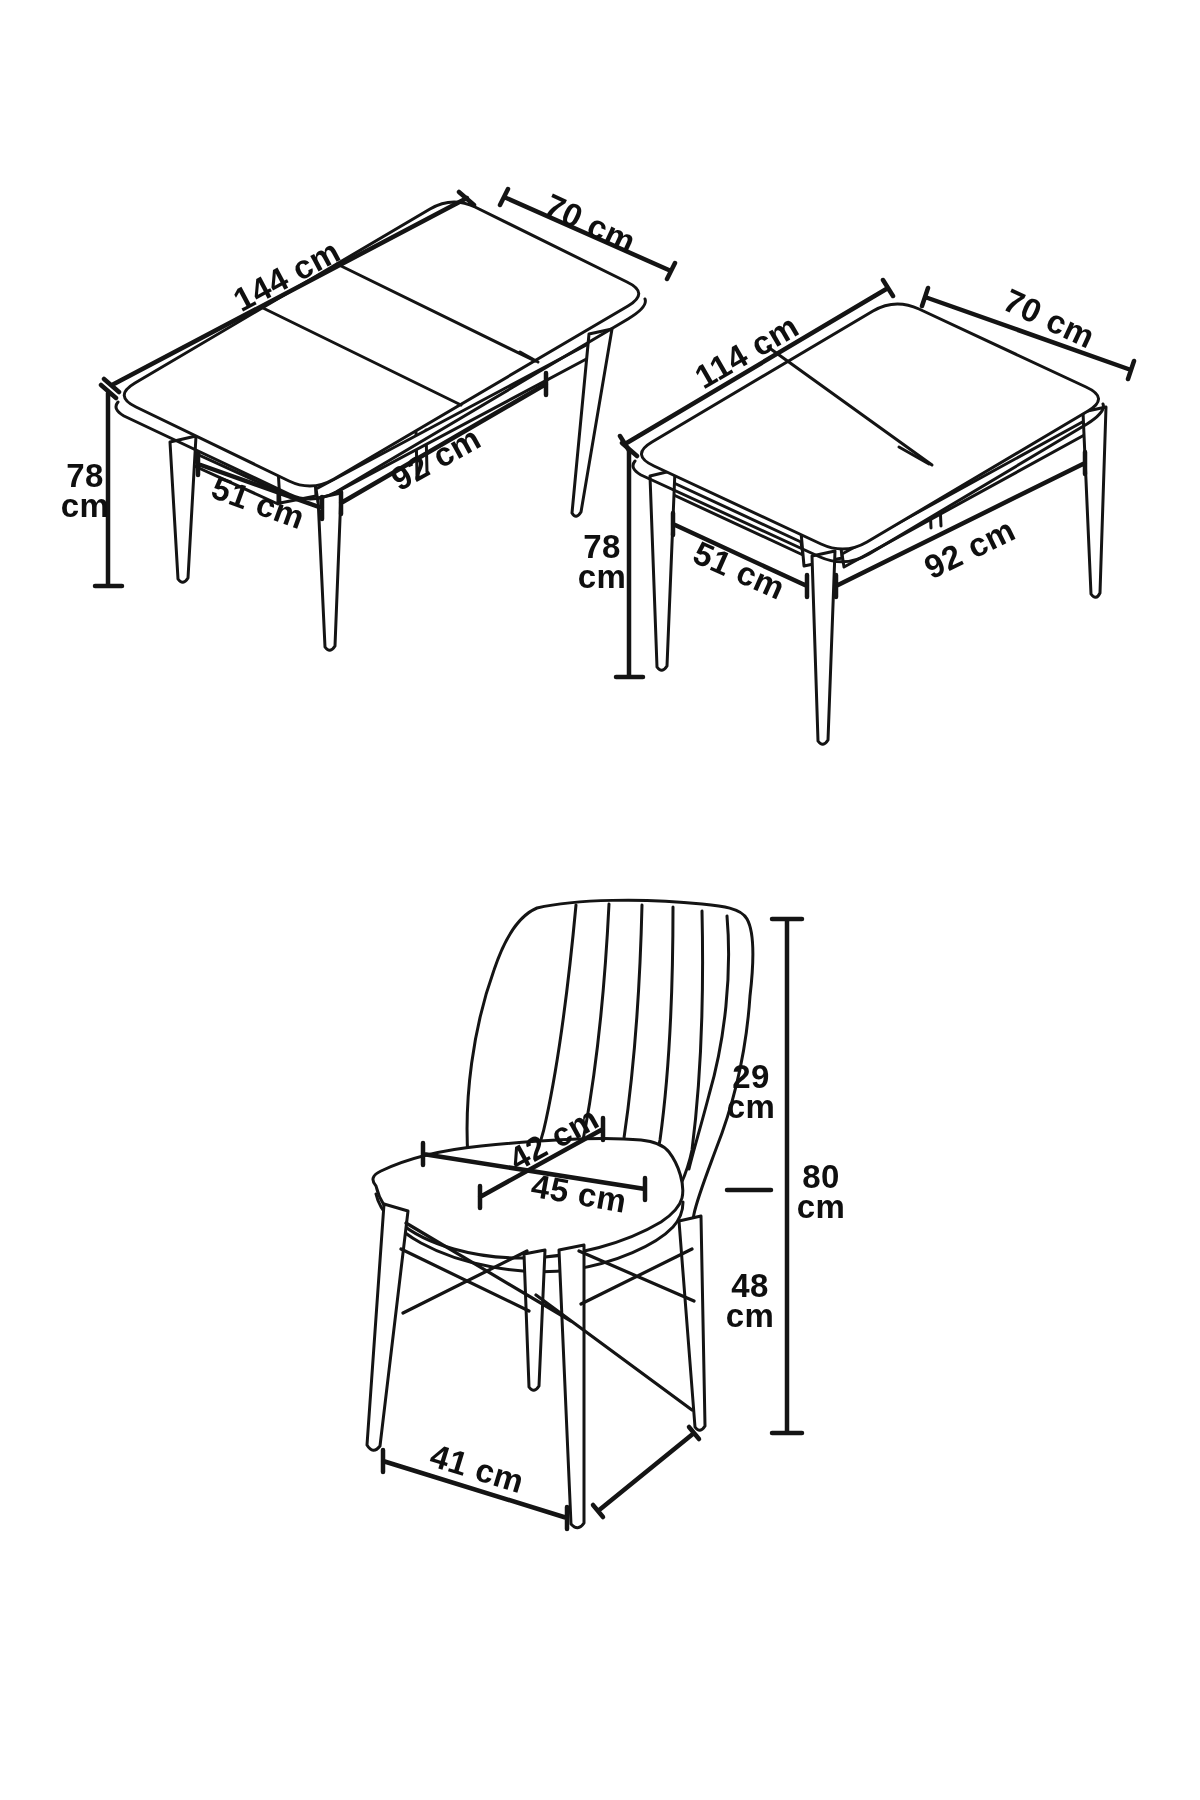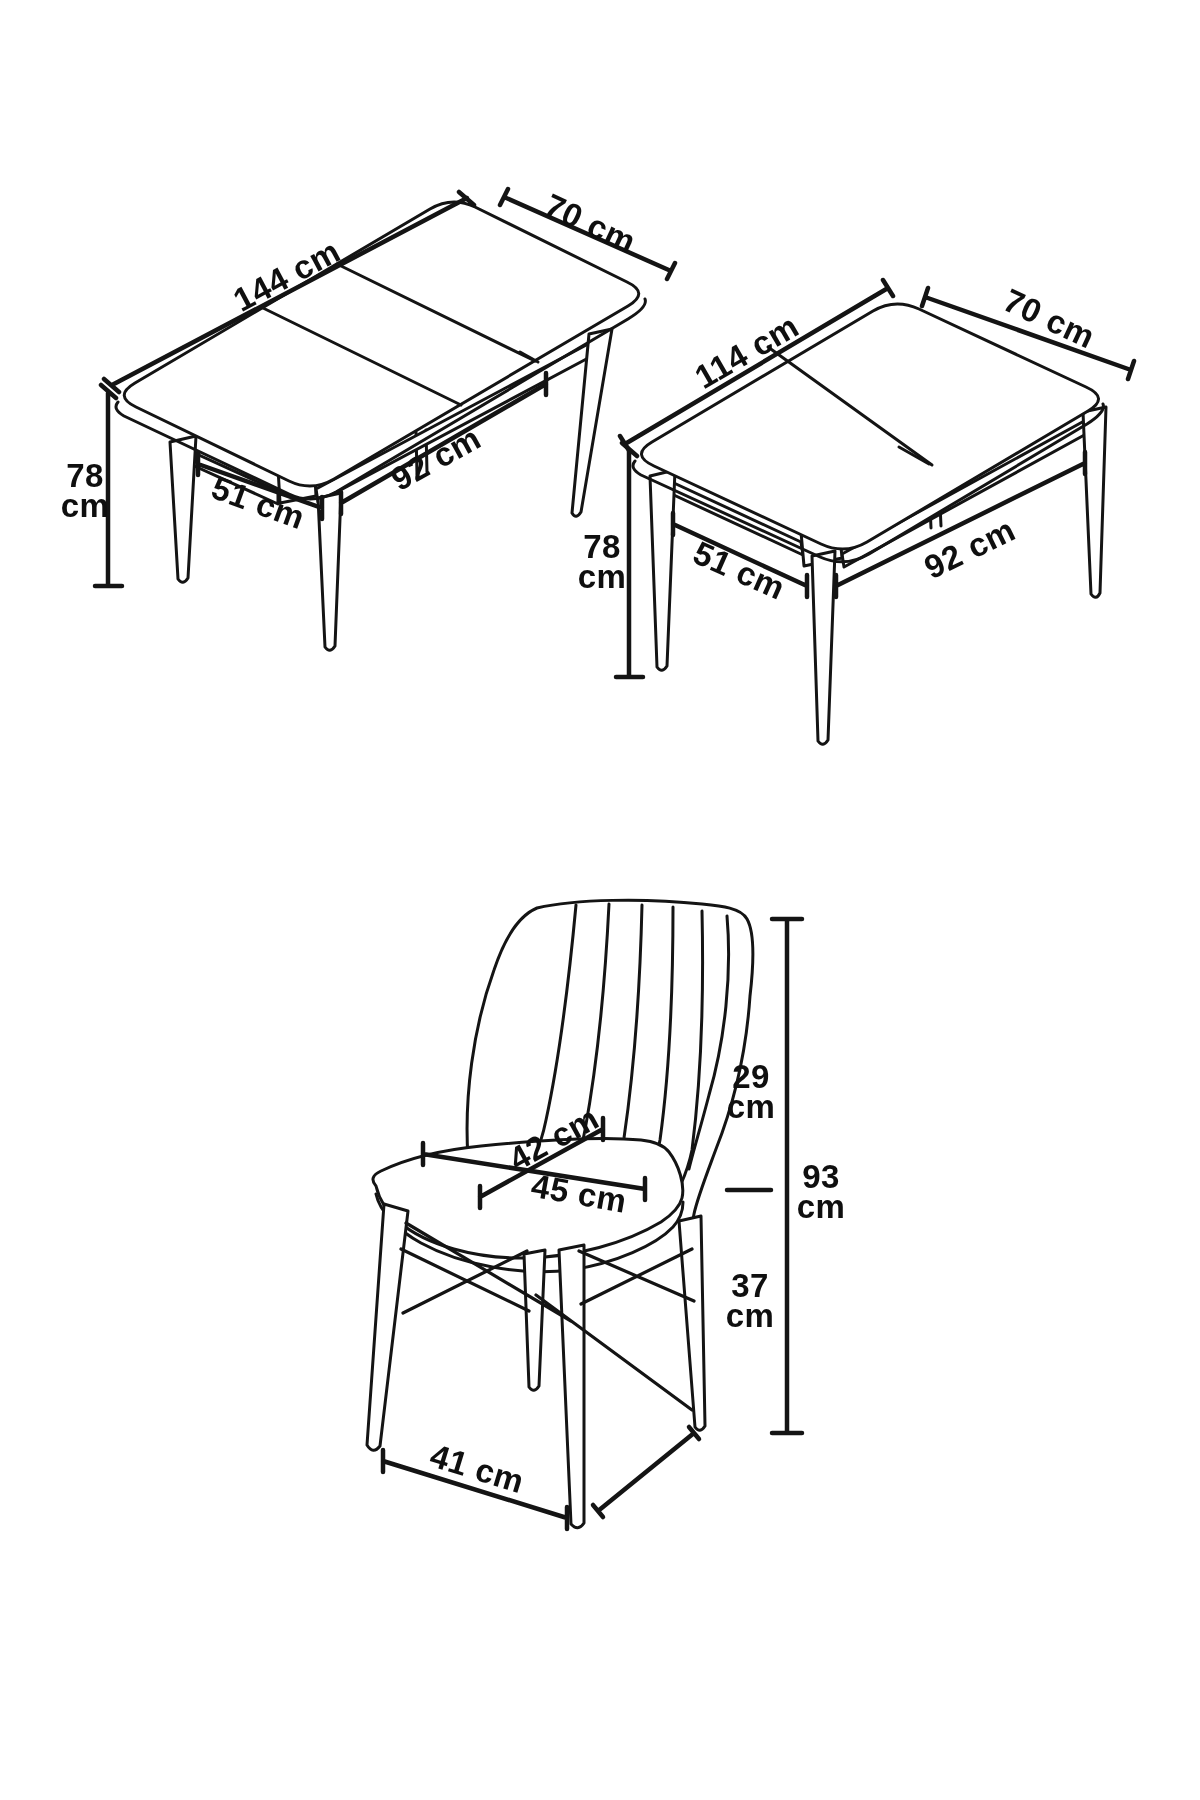--- a/index.html
+++ b/index.html
@@ -127,22 +127,22 @@
   <div class="dim-label" style="left:739px;top:571px;--rot:24deg">51 cm</div>
   <div class="dim-label" style="left:970px;top:549px;--rot:-26deg">92 cm</div>
 
   <div class="dim-label" style="left:554px;top:1139px;--rot:-29deg">42 cm</div>
   <div class="dim-label" style="left:579px;top:1194px;--rot:10deg">45 cm</div>
   <div class="dim-label stacked" style="left:751px;top:1092px">
     <span>29</span>
     <span>cm</span>
   </div>
   <div class="dim-label stacked" style="left:821px;top:1192px">
-    <span>93</span>
+    <span>80</span>
     <span>cm</span>
   </div>
   <div class="dim-label stacked" style="left:750px;top:1301px">
-    <span>37</span>
+    <span>48</span>
     <span>cm</span>
   </div>
   <div class="dim-label" style="left:477px;top:1469px;--rot:17deg">41 cm</div>
 
 </div>
 
 </body></html>

